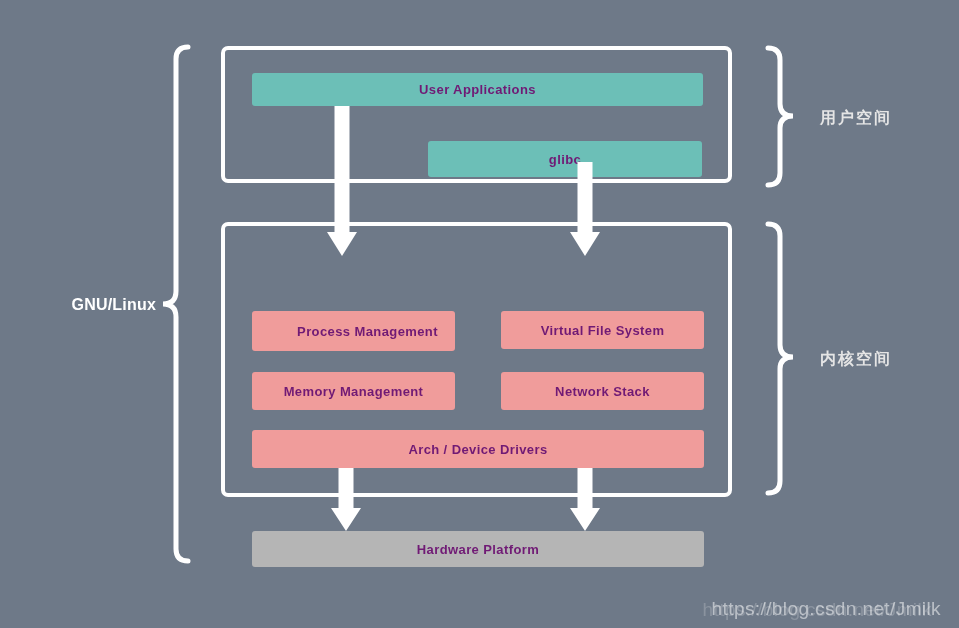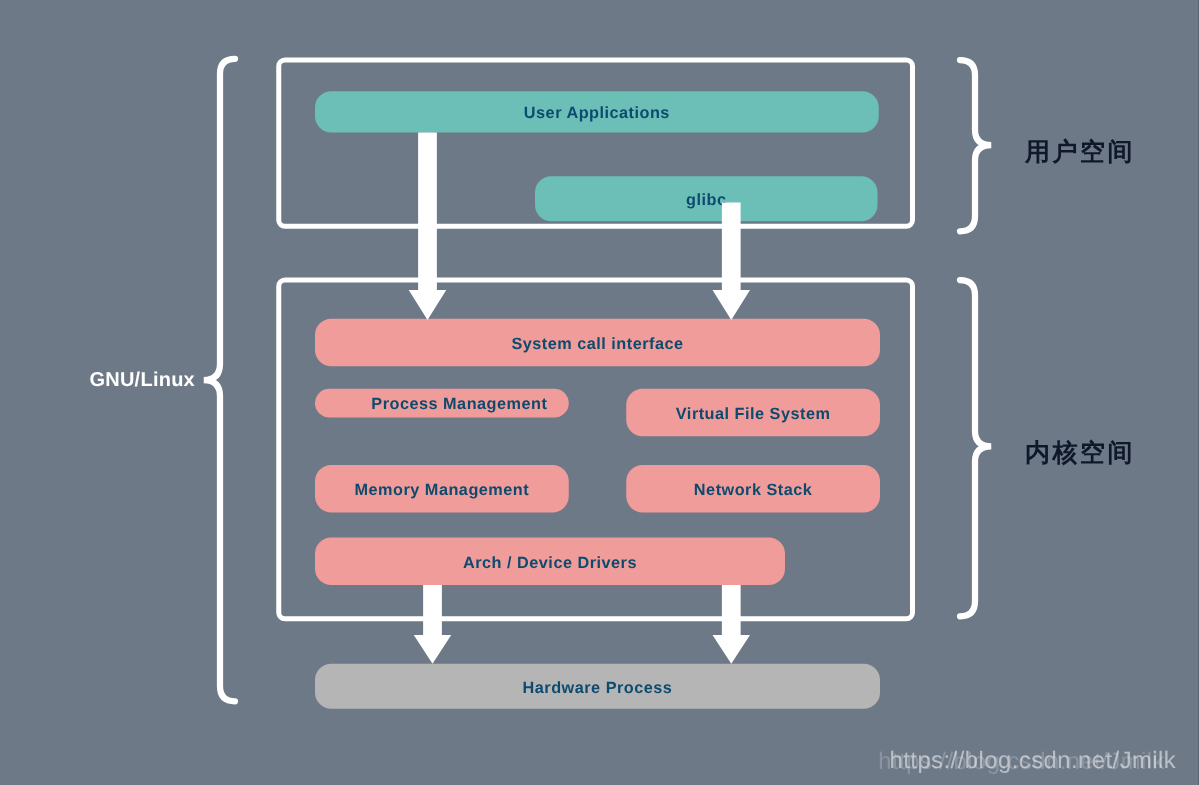--- a/index.html
+++ b/index.html
@@ -12,28 +12,28 @@
   .outline-box{
     position:absolute;
     border:4px solid #fff;
     border-radius:7px;
     box-sizing:border-box;
     background:transparent;
   }
   .bar{
     position:absolute;
     display:flex;align-items:center;justify-content:center;
-    color:#0c4a6e;font-weight:bold;font-size:13px;letter-spacing:.4px;
-    border-radius:13px;
+    color:#701a75;font-weight:bold;font-size:13px;letter-spacing:.4px;
+    border-radius:3px;
     box-sizing:border-box;
     text-align:center;
   }
   .side-label{
     position:absolute;
-    color:#0f172a;font-size:20px;letter-spacing:2px;font-weight:bold;
+    color:#e5e5e5;font-size:16px;letter-spacing:2px;font-weight:bold;
     white-space:nowrap;
   }
   #gnu-label{
     position:absolute;
     left:40px;top:296px;width:116px;
     text-align:right;
     color:#fff;font-weight:bold;font-size:16px;letter-spacing:.2px;
   }
   #overlay{
     position:absolute;left:0;top:0;width:959px;height:628px;
@@ -54,28 +54,27 @@
 <body>
 
 <div id="canvas" style="background-color: rgb(110, 121, 136);">
 
   <div class="outline-box" style="left:221px;top:46px;width:511px;height:137px;"></div>
   <div class="outline-box" style="left:221px;top:222px;width:511px;height:275px;"></div>
 
   <div class="bar" style="left: 252px; top: 73px; width: 451px; height: 33px; background-color: rgb(108, 191, 183);">User Applications</div>
   <div class="bar" style="left: 428px; top: 141px; width: 274px; height: 36px; background-color: rgb(108, 191, 183);">glibc</div>
 
-  <div class="bar" style="left: 252px; top: 255px; width: 452px; height: 38px; background-color: rgb(240, 156, 155);">System call interface</div>
-  <div class="bar" style="left: 252px; top: 311px; width: 203px; height: 23px; background-color: rgb(240, 156, 155); padding-left: 28px;">Process Management</div>
+  <div class="bar" style="left: 252px; top: 311px; width: 203px; height: 40px; background-color: rgb(240, 156, 155); padding-left: 28px;">Process Management</div>
   <div class="bar" style="left: 501px; top: 311px; width: 203px; height: 38px; background-color: rgb(240, 156, 155); text-align: right;">Virtual File System</div>
   <div class="bar" style="left: 252px; top: 372px; width: 203px; height: 38px; background-color: rgb(240, 156, 155);">Memory Management</div>
   <div class="bar" style="left: 501px; top: 372px; width: 203px; height: 38px; background-color: rgb(240, 156, 155);">Network Stack</div>
-  <div class="bar" style="left: 252px; top: 430px; width: 376px; height: 38px; background-color: rgb(240, 156, 155);">Arch / Device Drivers</div>
+  <div class="bar" style="left: 252px; top: 430px; width: 452px; height: 38px; background-color: rgb(240, 156, 155);">Arch / Device Drivers</div>
 
-  <div class="bar" style="left: 252px; top: 531px; width: 452px; height: 36px; background-color: rgb(181, 181, 181);">Hardware Process</div>
+  <div class="bar" style="left: 252px; top: 531px; width: 452px; height: 36px; background-color: rgb(181, 181, 181);">Hardware Platform</div>
 
   <div id="gnu-label">GNU/Linux</div>
   <div class="side-label" style="left:820px;top:108px;">用户空间</div>
   <div class="side-label" style="left:820px;top:349px;text-align:center;">内核空间</div>
 
   <svg id="overlay" viewBox="0 0 959 628" xmlns="http://www.w3.org/2000/svg">
 
     <path d="M 188 47 Q 176 47 176 59 L 176 291 Q 176 304 163 304 Q 176 304 176 317 L 176 549 Q 176 561 188 561"></path>
 
     <path d="M 768 48 Q 780 48 780 60 L 780 104 Q 780 116 793 116 Q 780 116 780 128 L 780 173 Q 780 185 768 185"></path>

